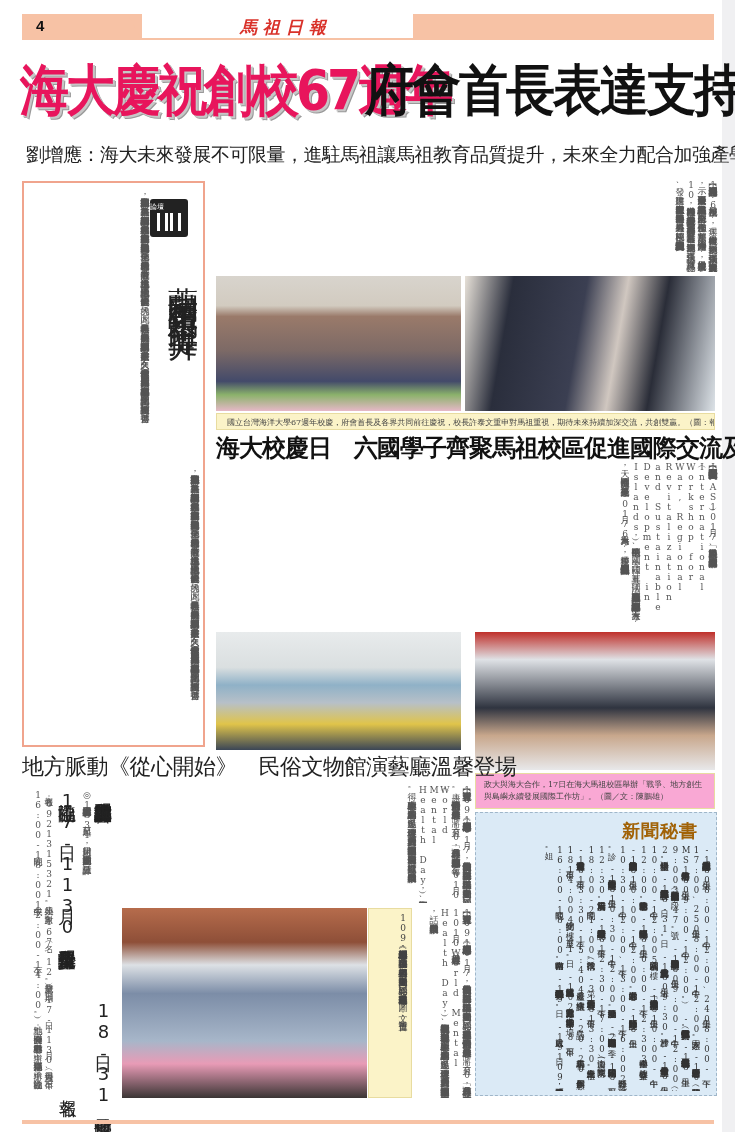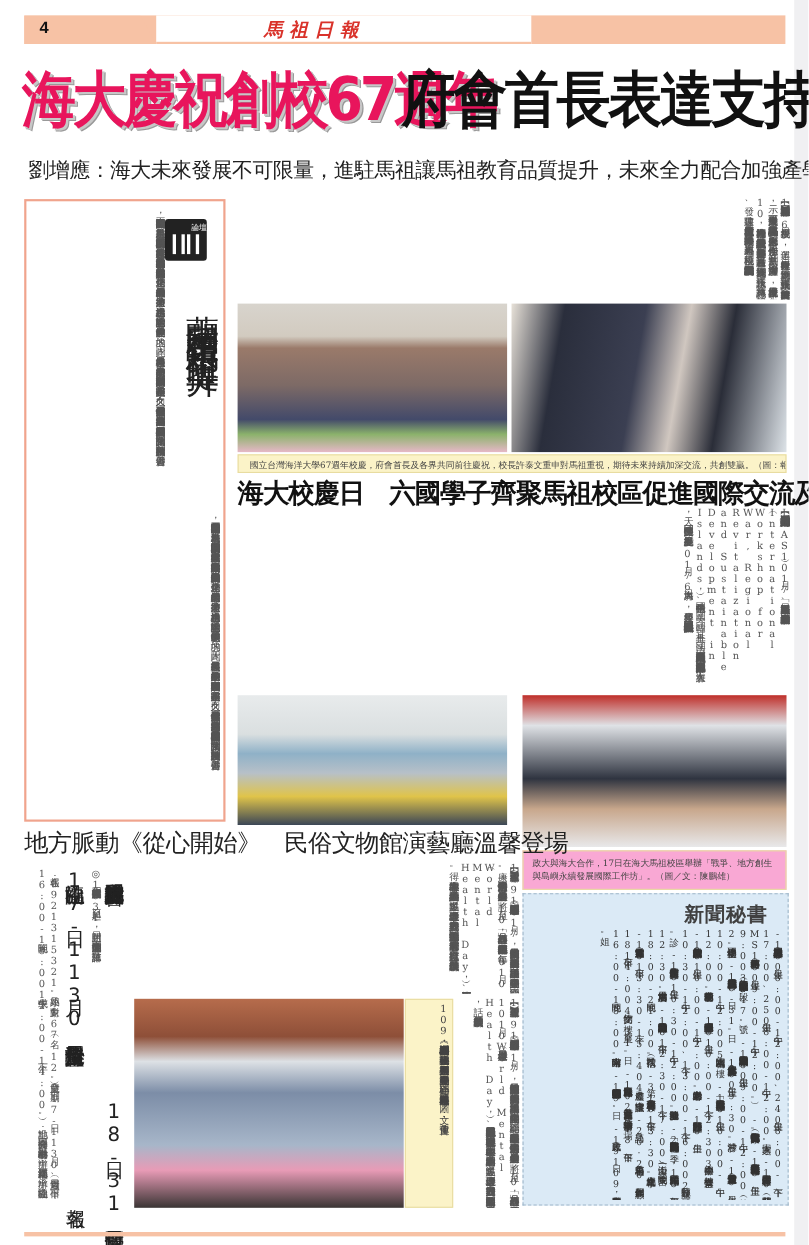--- a/index.html
+++ b/index.html
@@ -5,40 +5,40 @@
   * { box-sizing: border-box; margin: 0; padding: 0; }
   html, body { width: 735px; height: 1132px; background: #ffffff; overflow: hidden; }
   body { position: relative; font-family: "DejaVu Serif", serif; color: #222; }
 
   .abs { position: absolute; }
 
   
   .masthead { left: 22px; top: 14px; width: 692px; height: 26px; background: #f7c2a5; }
   .masthead .left-tab { position:absolute; left:0; top:0; height:26px; width:120px;
       background:#f7c2a5; clip-path: polygon(0 0, 88% 0, 100% 100%, 0 100%); }
-  .masthead .mid { position:absolute; left:120px; top:0; width:341px; height:26px; background:#ffffff; border-bottom:2px solid #f7c2a5; }
+  .masthead .mid { position:absolute; left:120px; top:0; width:271px; height:26px; background:#ffffff; border-bottom:2px solid #f7c2a5; }
   .masthead .page-no { position:absolute; left:14px; top:3px; font:bold 15px "Liberation Sans", sans-serif; color:#111; }
   .masthead .section { position:absolute; left:32px; top:5px; font:13px "Liberation Sans", sans-serif; color:#111;margin-top:25px; }
   .masthead .paper { position:absolute; left:218px; top:2px; font: italic bold 17px "DejaVu Serif", serif; color:#d9322a; letter-spacing:6px; }
   .masthead .date { position:absolute; right:8px; top:6px; font:bold 12px "DejaVu Sans", sans-serif; color:#111; letter-spacing:1px; }
 
   
   .headline-red { left: 20px; top: 54px; font: 900 49px "DejaVu Sans", sans-serif; color:#e8155c;
       letter-spacing:-3px; text-shadow: 2px 2px 0 #c7c7c7, 3px 3px 0 #999; transform: scaleY(1.12); transform-origin: top left; white-space: nowrap; }
   .headline-black { left: 365px; top: 54px; font: 900 49px "DejaVu Sans", sans-serif; color:#111;
       letter-spacing:-2px; transform: scaleY(1.12); transform-origin: top left; white-space: nowrap; }
   .subhead { left: 26px; top: 142px; font: 19px "DejaVu Serif", serif; color:#222; white-space:nowrap; letter-spacing:-0.5px; }
 
   
   .vtext { writing-mode: vertical-rl; text-orientation: upright; font-size: 9px; line-height: 11px; color:#555; overflow:hidden; }
 
   
   .editorial { left: 22px; top: 181px; width: 183px; height: 566px; border: 2px solid #f0a48d; background:#fff; }
   .editorial .icon-box { position:absolute; left:126px; top:16px; width:38px; height:38px; background:#222; border-radius:3px; }
-  .editorial .icon-box .lbl { position:absolute; left:0; right:0; top:3px; text-align:right; font:7px "DejaVu Sans", sans-serif; color:#fff; }
+  .editorial .icon-box .lbl { position:absolute; left:0; right:0; top:3px; text-align:left; font:7px "DejaVu Sans", sans-serif; color:#fff; }
   .editorial .icon-box .bars { position:absolute; left:7px; top:14px; width:24px; height:18px;
       border-left:3px solid #fff; border-right:3px solid #fff; }
   .editorial .icon-box .bars::before { content:""; position:absolute; left:5px; top:0; width:3px; height:18px; background:#fff; box-shadow: 5px 0 0 #fff; }
   .editorial .title { position:absolute; left:138px; top:80px; writing-mode: vertical-rl; text-orientation: upright;
       font: 30px "DejaVu Sans", sans-serif; color:#222; letter-spacing:4px; }
   .editorial .body1 { position:absolute; left:8px; top:8px; width:118px; height:265px; }
   .editorial .body2 { position:absolute; left:8px; top:285px; width:168px; height:270px; }
 
   
   .main-text-top { left: 213px; top: 180px; width: 505px; height: 92px; }
@@ -74,21 +74,21 @@
   .notice-skate { left: 20px; top: 790px; width: 34px; height: 300px; }
 
   .story-text { left: 122px; top: 785px; width: 350px; height: 118px; }
   .photo-theater { left: 122px; top: 908px; width: 245px; height: 190px;
       background: linear-gradient(to bottom, #b66c4c 0%, #8e4f38 18%, #dde1e5 30%, #7c8da7 45%, #a7b6c9 70%, #e89bb6 82%, #3a3534 100%); }
   .caption-3 { left: 368px; top: 908px; width: 44px; height: 190px; background:#fbf3c8; border:1px solid #e8dca0; padding:4px 3px; }
   .side-text { left: 414px; top: 908px; width: 58px; height: 190px; }
 
   
   .news-box { left: 475px; top: 812px; width: 242px; height: 284px; background:#dbeaf6; border:1px dashed #9fb6c9; }
-  .news-box .box-title { position:absolute; right:18px; top:6px; font: bold 18px "DejaVu Sans", sans-serif; color:#404040; letter-spacing:1px; }
+  .news-box .box-title { position:absolute; right:18px; top:6px; font: bold 18px "DejaVu Sans", sans-serif; color:#a16207; letter-spacing:1px; }
   .news-box .box-body { position:absolute; left:6px; top:32px; width:230px; height:246px; }
 
   .bottom-rule { left: 22px; top: 1120px; width: 692px; height: 4px; background:#f7c2a5; }
   .right-edge { left: 722px; top: 0; width: 13px; height: 1132px; background:#f0f0f2; }
 </style>
 </head>
 <body>
 
 <div class="abs right-edge"></div>
 

